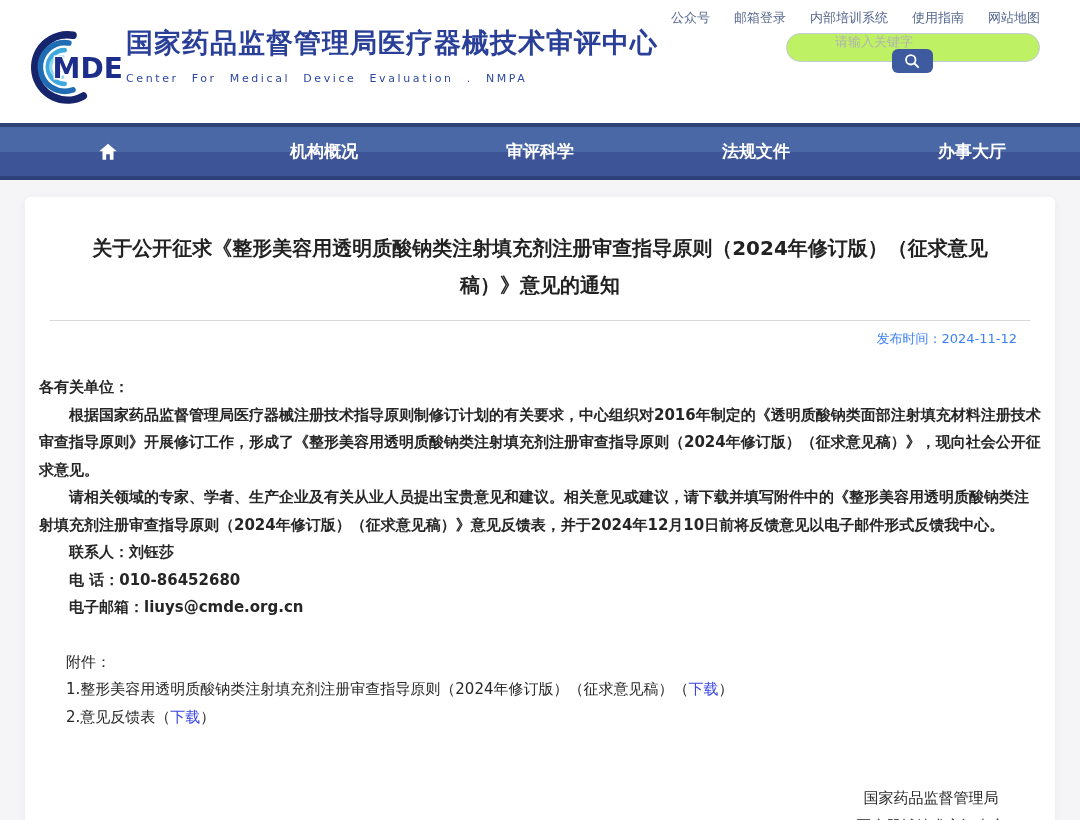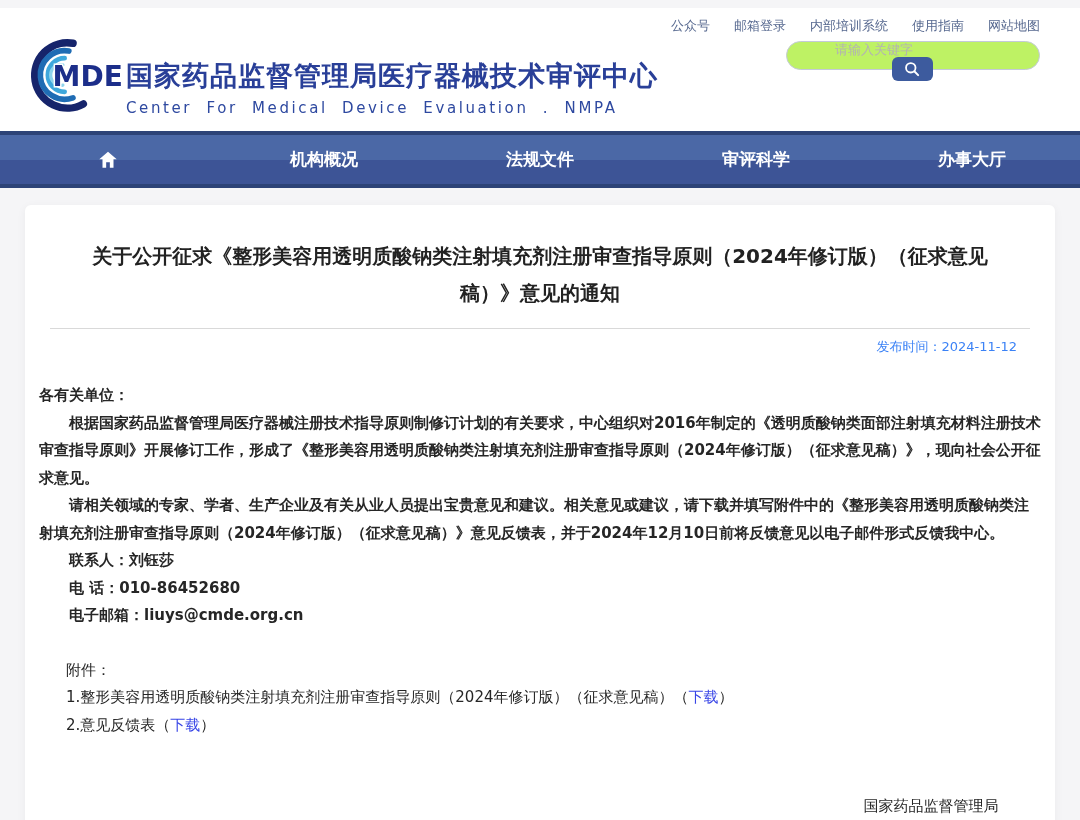--- a/index.html
+++ b/index.html
@@ -7,34 +7,34 @@
     width: 1080px; height: 820px; overflow: hidden;
     background: #f5f5f7;
     font-family: "DejaVu Sans", "Liberation Sans", sans-serif;
   }
   a { text-decoration: none; cursor: pointer; }
 
   
   .header { background: #ffffff; height: 123px; position: relative; }
   .topbar {
     display: flex; justify-content: flex-end; gap: 24px;
-    padding: 9px 40px 0 0; font-size: 13px; margin-top: 8px;
+    padding: 9px 40px 0 0; font-size: 13px;
   }
   .topbar a { color: #56688f; }
 
-  .logo-row { display: flex; align-items: flex-end; padding-left: 26px; margin-top: -2px; }
+  .logo-row { display: flex; align-items: flex-start; padding-left: 26px; margin-top: -2px; }
   .logo-svg { width: 96px; height: 84px; flex: 0 0 auto; }
   .org-names { margin-left: 4px; }
   .org-cn {
     font-size: 27px; font-weight: bold; color: #293f98; letter-spacing: 1px;
     white-space: nowrap;
   }
   .org-en {
-    font-size: 15px; color: #2e49a0; letter-spacing: 2.6px; word-spacing: 7px;
-    margin-top: 5px; white-space: nowrap;
+    font-size: 11px; color: #2e49a0; letter-spacing: 2.6px; word-spacing: 7px;
+    margin-top: 11px; white-space: nowrap;
   }
 
   .search-box {
     position: absolute; right: 40px; top: 33px;
     width: 254px; height: 29px;
     border: 1px solid #c3cad9; border-radius: 15px; background: #bef264;
     display: flex; align-items: center; flex-direction: column;
   }
   .search-input {
     border: none; outline: none; flex: 1; min-width: 0;
@@ -125,22 +125,22 @@
   </div>
 </div>
 
 <div class="nav">
   <a class="nav-item">
     <svg width="22" height="22" viewBox="0 0 24 24">
       <path d="M12 3 L2.5 11.2 H6 V20.5 H10 V14.5 H14 V20.5 H18 V11.2 H21.5 Z" fill="#ffffff"></path>
     </svg>
   </a>
   <a class="nav-item">机构概况</a>
+  <a class="nav-item">审评科学</a>
   <a class="nav-item">法规文件</a>
-  <a class="nav-item">审评科学</a>
   <a class="nav-item">办事大厅</a>
 </div>
 
 <div class="main">
   <div class="card">
     <h1 class="title">关于公开征求《整形美容用透明质酸钠类注射填充剂注册审查指导原则（2024年修订版）（征求意见稿）》意见的通知</h1>
     <hr class="divider">
     <div class="pubtime">发布时间：2024-11-12</div>
 
     <div class="content">

